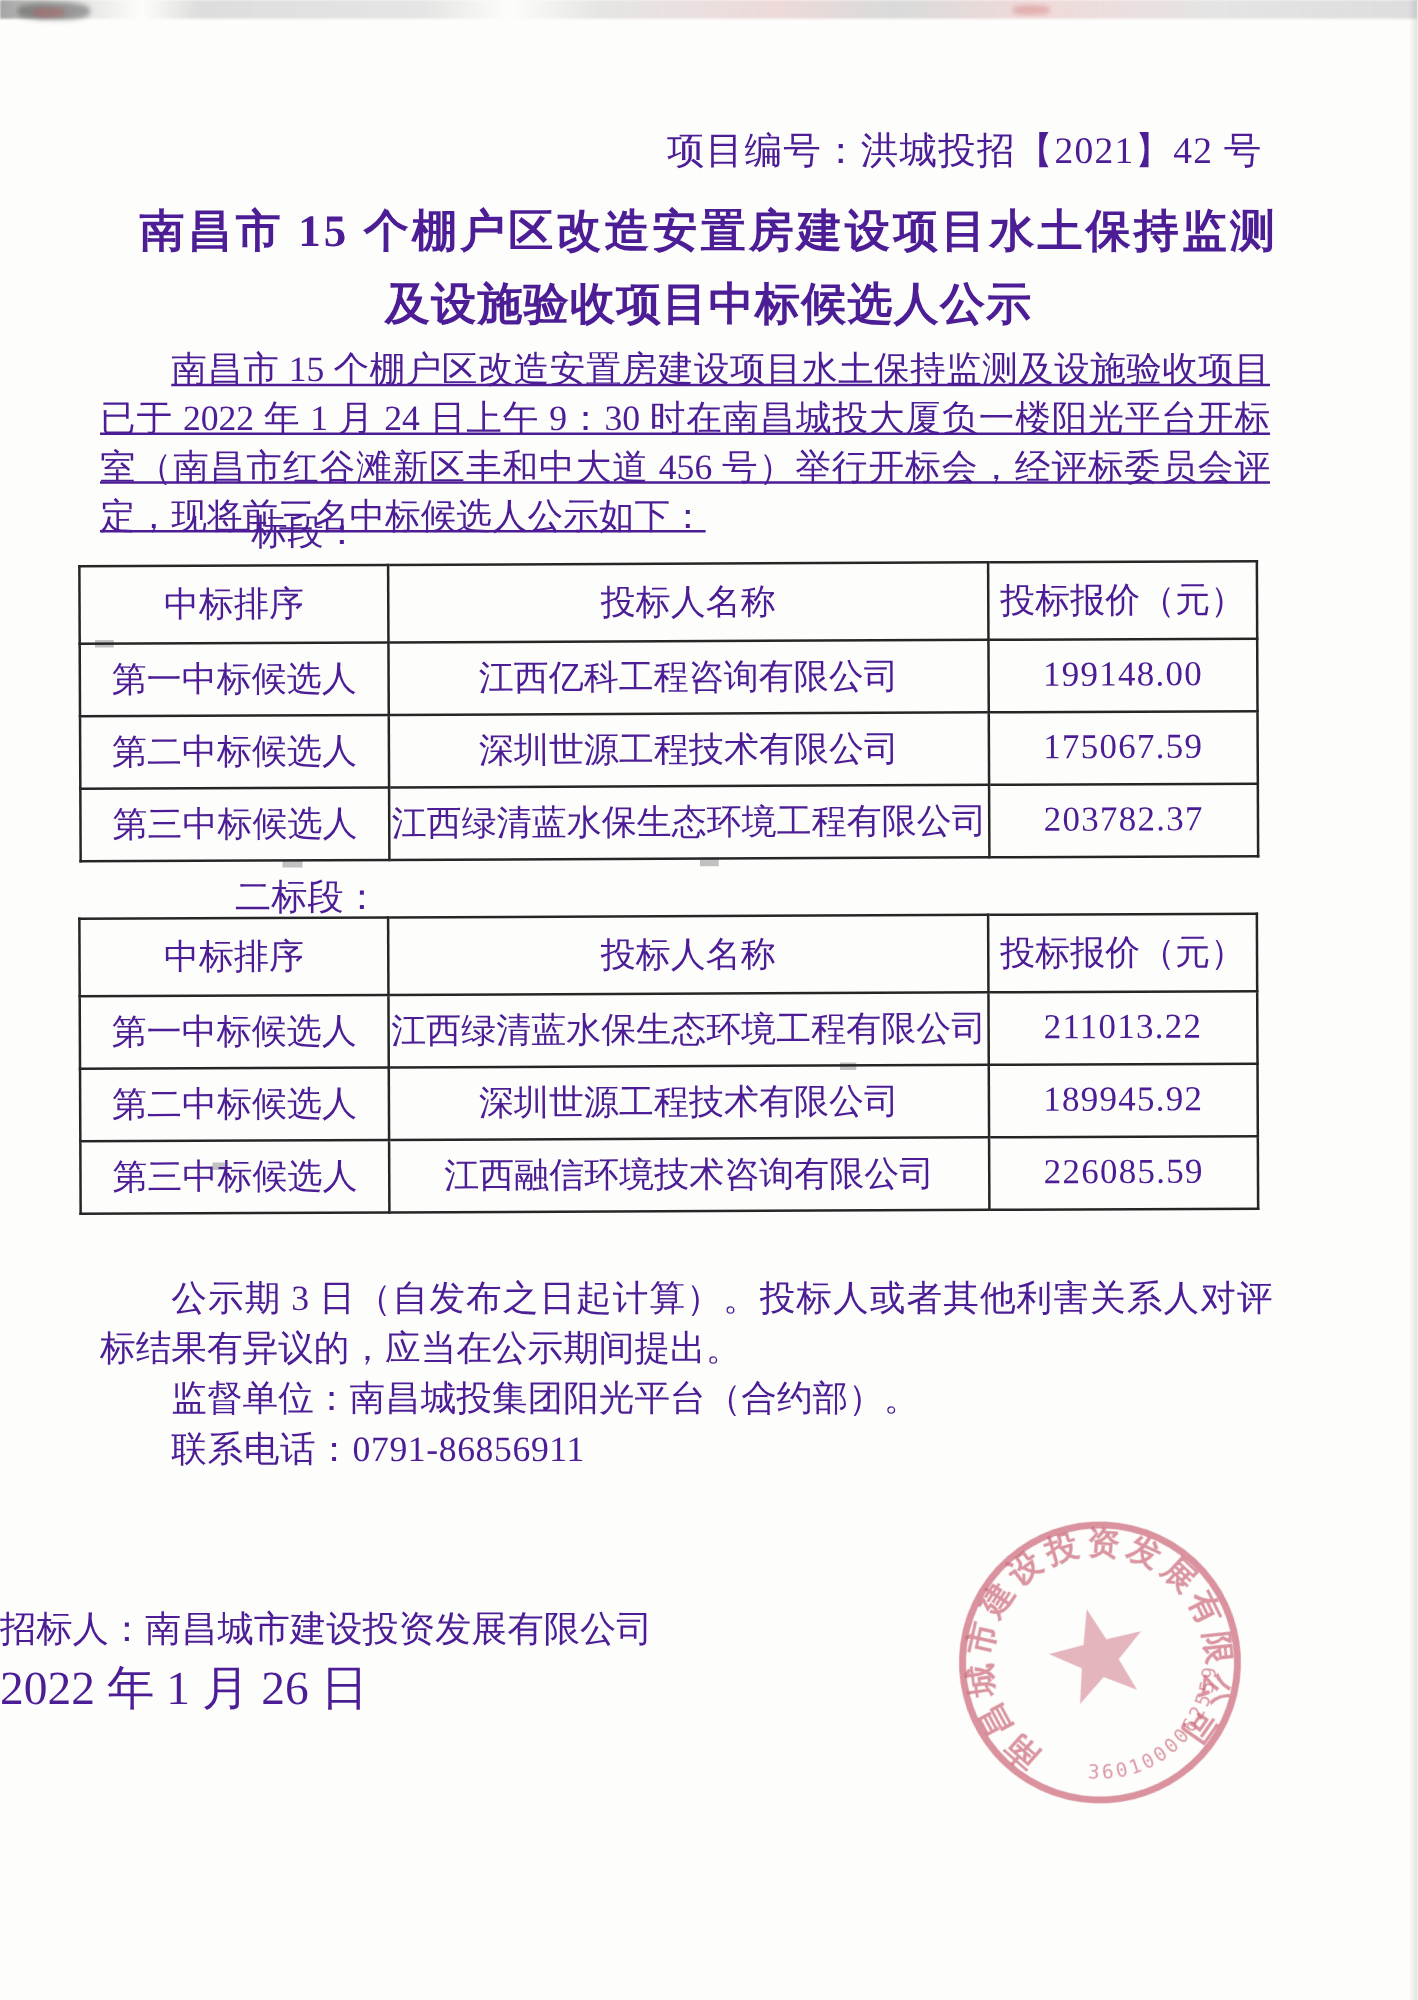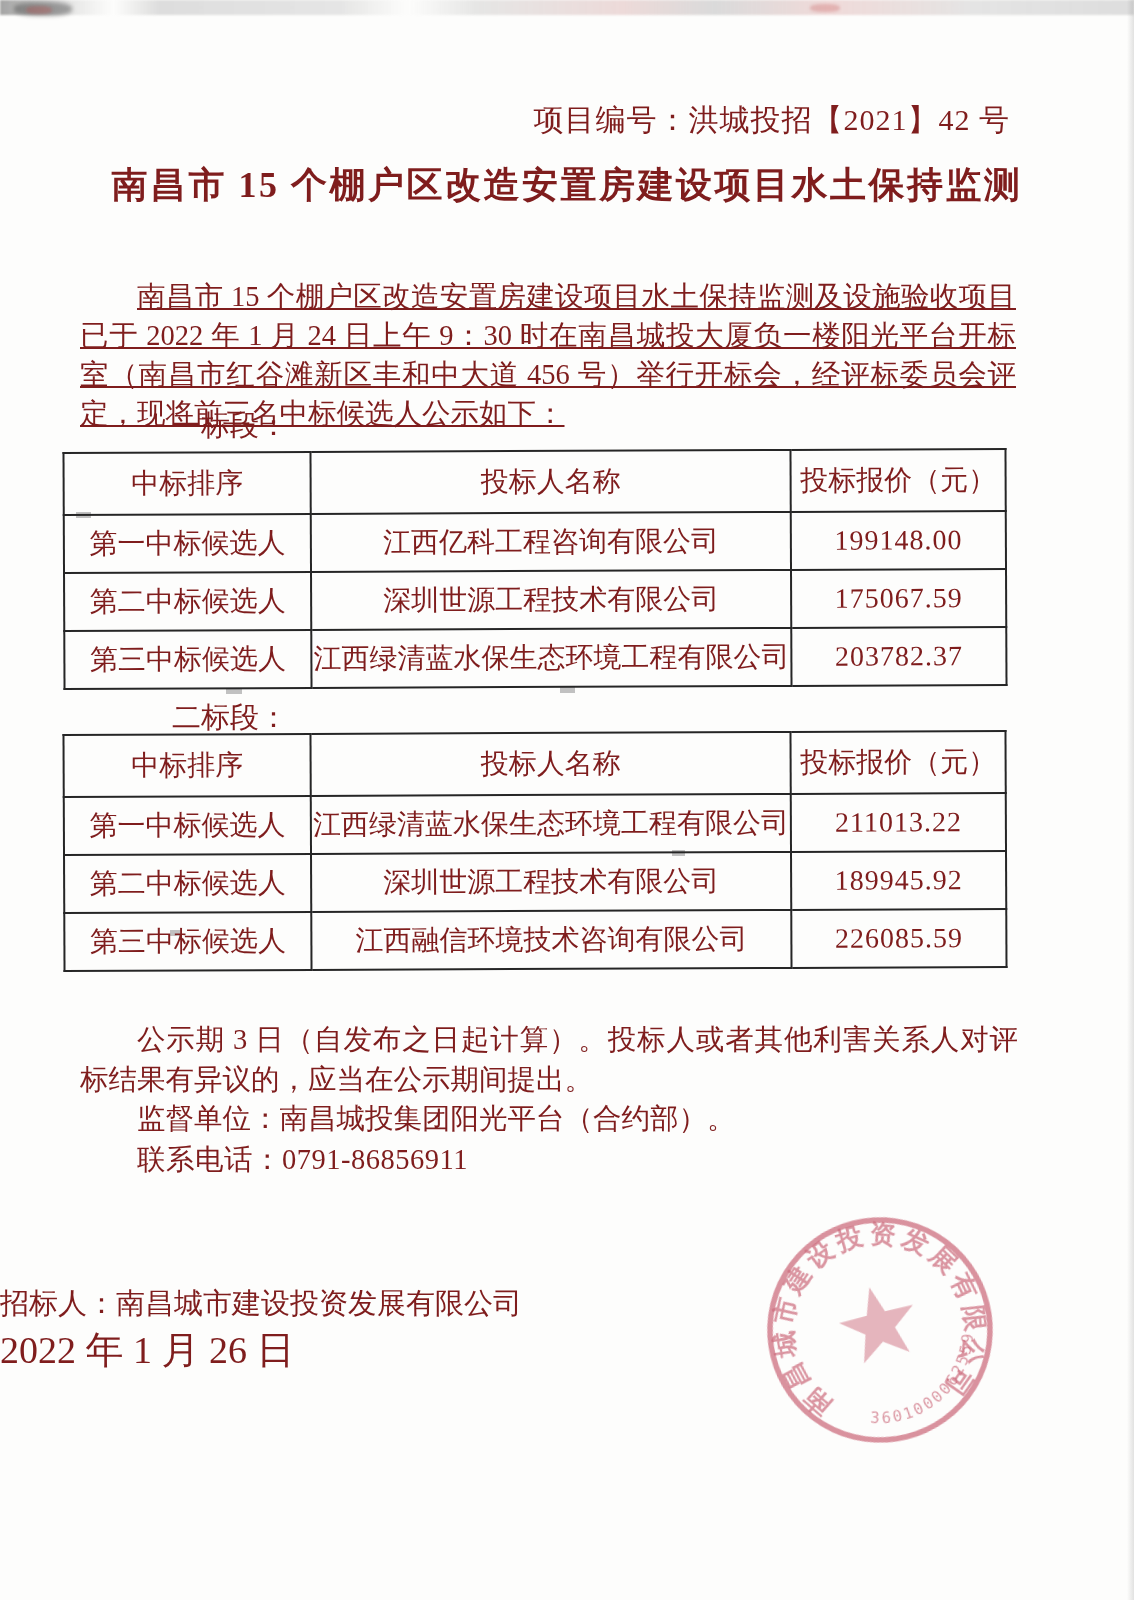--- a/index.html
+++ b/index.html
@@ -2,21 +2,21 @@
 <html><head>
 <meta charset="utf-8">
 <style>
   html,body{margin:0;padding:0;background:#e8e8e8;}
   .page{
     position:relative;
     width:1134px;height:1600px;
     margin:0 auto;
     background:#fdfdfc;
     font-family:"Liberation Serif","DejaVu Serif",serif;
-    color:#7f1d1d;
+    color:#4c1d95;
     overflow:hidden;
   }
   
   .scan-top{
     position:absolute;top:0;left:0;width:100%;height:15px;
     background:linear-gradient(90deg,
       rgba(90,90,90,.55) 0%, rgba(160,160,160,.25) 6%,
       rgba(255,255,255,0) 10%, rgba(150,150,150,.30) 14%,
       rgba(170,170,170,.28) 30%, rgba(255,255,255,0) 36%,
       rgba(150,150,150,.22) 42%, rgba(165,60,60,.18) 55%,
@@ -32,21 +32,21 @@
   .docnum{position:absolute;top:100px;left:0;right:124px;
     text-align:right;font-size:30px;letter-spacing:1px;}
   .title1{position:absolute;top:161px;left:0;width:100%;text-align:center;
     font-size:36px;font-weight:bold;letter-spacing:2.5px;}
   .title2{position:absolute;top:219px;left:0;width:100%;text-align:center;
     font-size:36px;font-weight:bold;letter-spacing:1px;}
   .intro{position:absolute;top:277px;left:80px;width:936px;
     font-size:28.5px;line-height:39px;text-align:justify;text-indent:2em;margin:0;text-decoration:underline;}
   .seclabel{position:absolute;left:172px;font-size:29px;}
   .sec1{top:406px;}
-  .sec2{top:698px;}
+  .sec2{top:698px;margin-left:16px;}
 
   table.doc-table{
     position:absolute;left:63px;width:942px;
     border-collapse:collapse;table-layout:fixed;
     font-size:28px;transform:rotate(-0.25deg);
   }
   .t1{top:450px;}
   .t2{top:732px;}
   table.doc-table th, table.doc-table td{
     border:2px solid #262626;text-align:center;vertical-align:middle;
@@ -82,20 +82,21 @@
   <div class="smudge" style="left:810px;top:4px;width:30px;height:8px;background:rgba(195,75,75,.28);filter:blur(1.5px);"></div>
   <div class="edge-right"></div>
   <div class="mark" style="left:76px;top:512px;width:15px;height:6px;"></div>
   <div class="mark" style="left:226px;top:688px;width:16px;height:6px;"></div>
   <div class="mark" style="left:560px;top:686px;width:15px;height:7px;"></div>
   <div class="mark" style="left:672px;top:850px;width:13px;height:6px;"></div>
   <div class="mark" style="left:170px;top:930px;width:12px;height:6px;"></div>
 
   <div class="docnum">项目编号：洪城投招【2021】42 号</div>
   <div class="title1">南昌市 15 个棚户区改造安置房建设项目水土保持监测</div>
+  <div class="title2">及设施验收项目中标候选人公示</div>
 
   <p class="intro">南昌市 15 个棚户区改造安置房建设项目水土保持监测及设施验收项目已于 2022 年 1 月 24 日上午 9：30 时在南昌城投大厦负一楼阳光平台开标室（南昌市红谷滩新区丰和中大道 456 号）举行开标会，经评标委员会评定，现将前三名中标候选人公示如下：</p>
 
   <div class="seclabel sec1">一标段：</div>
   <table class="doc-table t1">
     <colgroup>
         <col style="width:247px">
         <col style="width:480px">
         <col style="width:215px">
       </colgroup>

